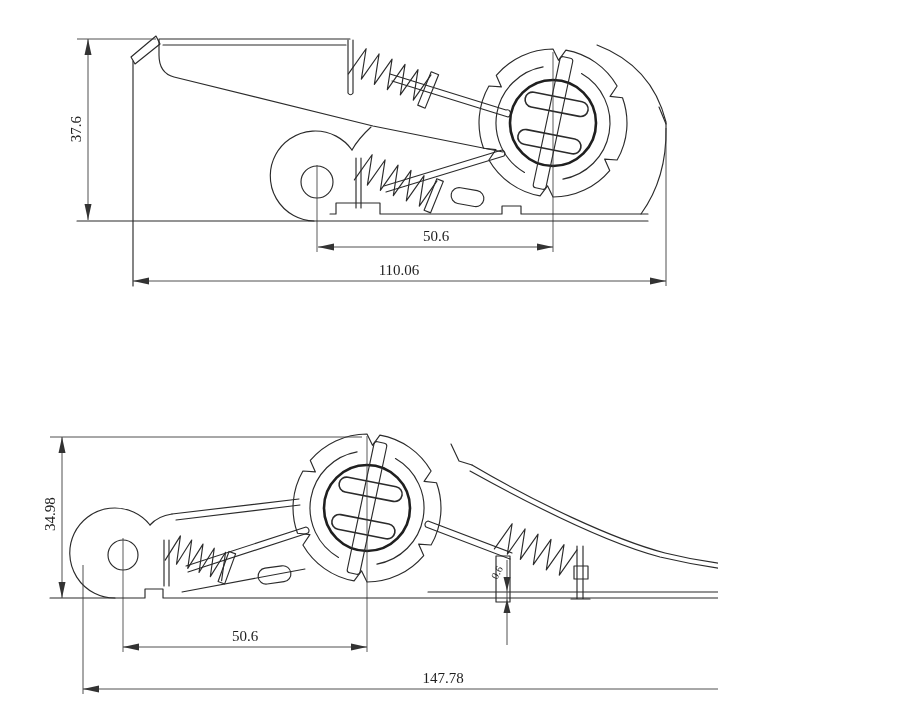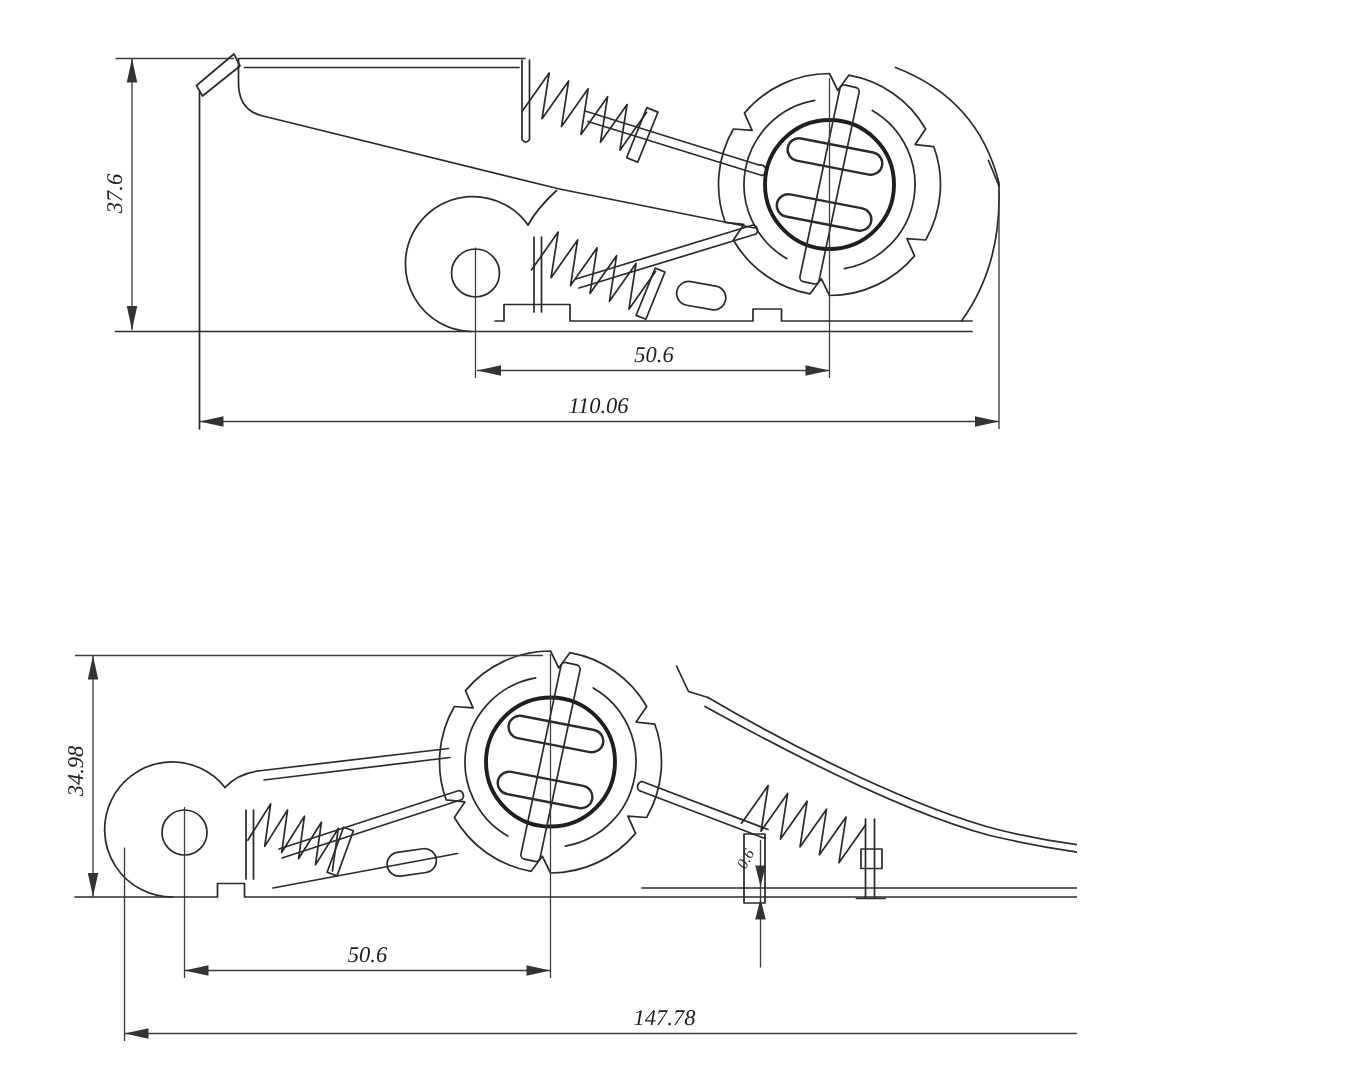--- a/index.html
+++ b/index.html
@@ -1,17 +1,17 @@
 <!DOCTYPE html>
 <html><head>
 <meta charset="utf-8">
 <style>
   html,body{margin:0;padding:0;background:#ffffff;}
   #stage{position:relative;width:718px;height:714px;background:#ffffff;overflow:hidden;
-         font-family:"Liberation Serif", serif;font-style:italic;}
+         font-family:"Liberation Serif", serif;}
   svg{display:block}
   .ol   {stroke:#2b2b2b;stroke-width:1.15;fill:none;stroke-linejoin:round;stroke-linecap:round;}
   .olb  {stroke:#1f1f1f;stroke-width:2.6;fill:none;}
   .olm  {stroke:#2b2b2b;stroke-width:1.6;fill:none;stroke-linejoin:round;}
   .dim  {stroke:#3d3d3d;stroke-width:0.9;fill:none;}
   .cl   {stroke:#3d3d3d;stroke-width:0.85;fill:none;}
   .arrF {fill:#333333;stroke:none;}
   .dimtxt{font-family:"Liberation Serif", serif;font-size:15px;fill:#1e1e1e;}
   .dimtxt-sm{font-family:"Liberation Serif", serif;font-size:10.5px;fill:#1e1e1e;}
 </style>

